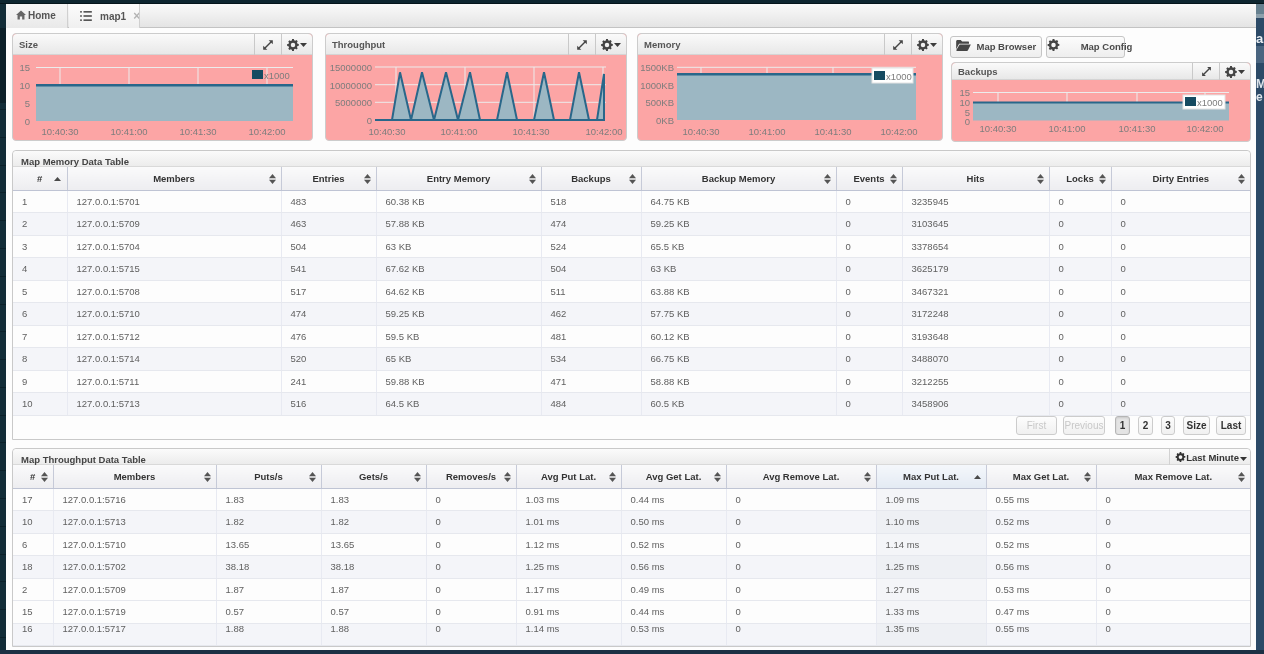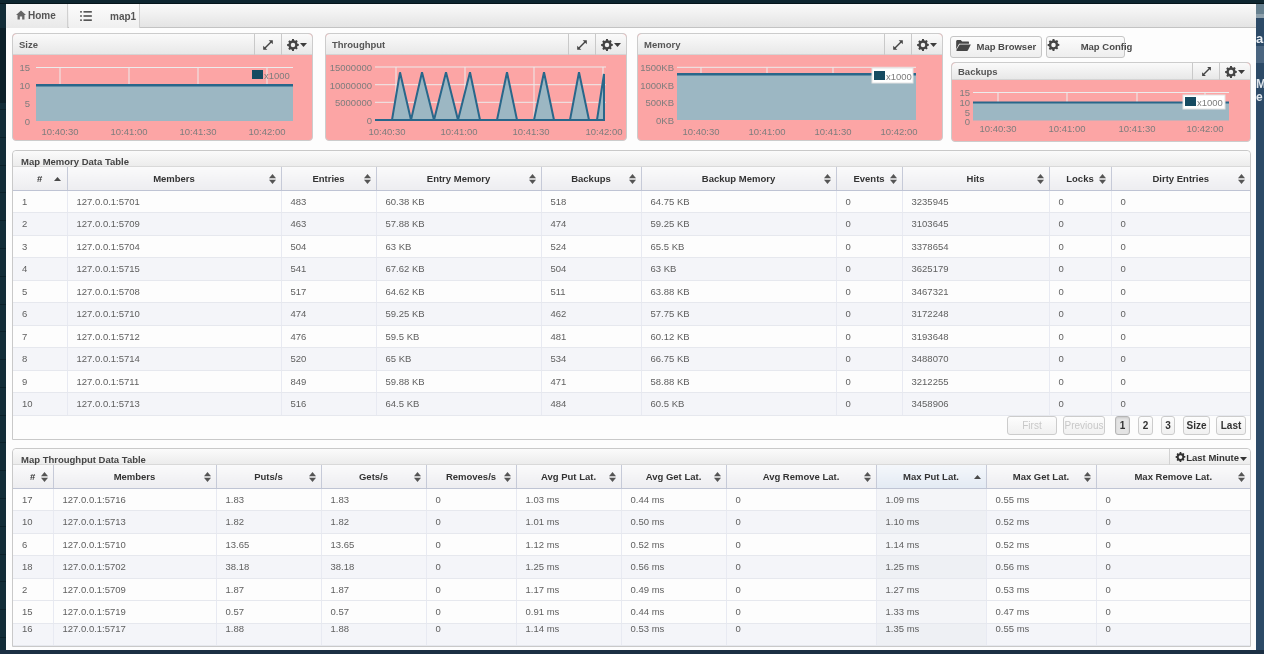--- a/index.html
+++ b/index.html
@@ -96,21 +96,21 @@
       </svg><span style="margin-left:2px">Home</span></div>
   <div class="tab" id="tab-map1"><svg width="12" height="10" viewBox="0 0 14 12" style="vertical-align:-1px;margin-left:11px">
         <g fill="#555">
           <rect x="4" y="0" width="10" height="2"></rect>
           <rect x="4" y="5" width="10" height="2"></rect>
           <rect x="4" y="10" width="10" height="2"></rect>
           <rect x="0" y="0" width="2" height="2"></rect>
           <rect x="0" y="5" width="2" height="2"></rect>
           <rect x="0" y="10" width="2" height="2"></rect>
         </g>
-      </svg><span style="margin-left:18px">map1</span><span style="color:#b3b3b3;font-size:12px;margin-left:7px;font-weight:bold;">×</span></div>
+      </svg><span style="margin-left:8px">map1</span><span style="color:#b3b3b3;font-size:12px;margin-left:7px;font-weight:bold;">×</span></div>
 </div>
 
 <div class="panel" style="left:12px;top:33px;width:301px;height:108px;">
   <div class="phead">
     <div class="ptitle">Size</div>
     <div class="pbtns">
       <div class="pbtn">
           <svg width="12" height="12" viewBox="0 0 12 12">
             <line x1="3" y1="9" x2="9" y2="3" stroke="#444" stroke-width="1.5"></line>
             <path d="M6.7 1.2 H10.8 V5.3 Z" fill="#444"></path>
@@ -467,21 +467,21 @@
           <td>534</td>
           <td>66.75 KB</td>
           <td>0</td>
           <td>3488070</td>
           <td>0</td>
           <td>0</td>
         </tr>
     <tr>
           <td>9</td>
           <td>127.0.0.1:5711</td>
-          <td>849</td>
+          <td>241</td>
           <td>59.88 KB</td>
           <td>471</td>
           <td>58.88 KB</td>
           <td>0</td>
           <td>3212255</td>
           <td>0</td>
           <td>0</td>
         </tr>
     <tr class="alt">
           <td>10</td>
@@ -491,21 +491,21 @@
           <td>484</td>
           <td>60.5 KB</td>
           <td>0</td>
           <td>3458906</td>
           <td>0</td>
           <td>0</td>
         </tr>
   </tbody>
     </table>
   <div class="pagrow">
-    <div class="pgbtn dis" style="right:193px;width:50px;font-weight:normal;">First</div>
+    <div class="pgbtn dis" style="right:193px;width:41px;font-weight:normal;">First</div>
     <div class="pgbtn dis" style="right:145px;width:42px;font-weight:normal;">Previous</div>
     <div class="pgbtn act" style="right:120px;width:15px;">1</div>
     <div class="pgbtn" style="right:97px;width:15px;">2</div>
     <div class="pgbtn" style="right:75px;width:14px;">3</div>
     <div class="pgbtn" style="right:40px;width:27px;">Size</div>
     <div class="pgbtn" style="right:4px;width:30px;">Last</div>
   </div>
 </div>
 
 <div class="section" style="top:448px;">

